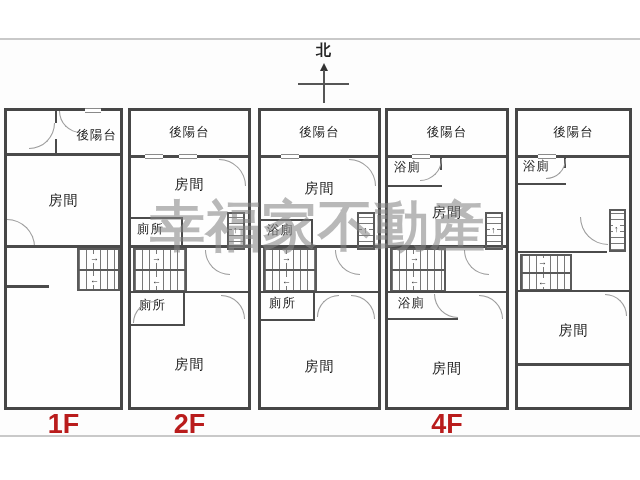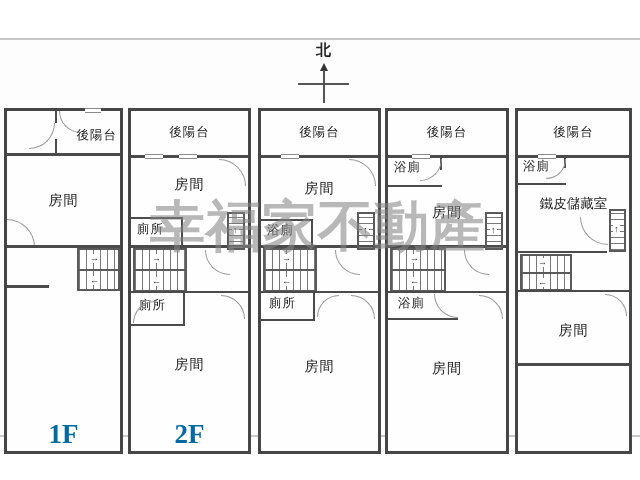--- a/index.html
+++ b/index.html
@@ -3,25 +3,25 @@
 <meta charset="utf-8">
 <style>
   html,body{margin:0;padding:0;}
   body{width:640px;height:480px;background:#ffffff;overflow:hidden;
        font-family:"Liberation Sans","DejaVu Sans",sans-serif;position:relative;}
   .stage{position:absolute;left:0;top:0;width:640px;height:480px;}
   .photo{position:absolute;left:0;top:39px;width:640px;height:397px;background:#fdfdfd;}
   .frameline{position:absolute;left:0;width:640px;height:2px;background:#c9c9c9;}
   
   .w{position:absolute;background:#4b4b4b;}
-  .panel{position:absolute;top:108px;height:346px;border:3px solid #464646;box-sizing:border-box;background:#fefefe;}
+  .panel{position:absolute;top:108px;height:302px;border:3px solid #464646;box-sizing:border-box;background:#fefefe;}
   
   .lbl{position:absolute;font-size:12.5px;color:#191919;letter-spacing:1px;white-space:nowrap;line-height:1;}
   .ctr{left:0;right:0;text-align:center;}
-  .flabel{position:absolute;top:421px;font-size:27px;font-weight:600;color:#0369a1;text-align:center;line-height:1;font-family:Liberation Serif, serif;}
+  .flabel{position:absolute;top:411px;font-size:27px;font-weight:600;color:#b91c1c;text-align:center;line-height:1;}
   
   .arc{position:absolute;border:1.2px solid #9a9a9a;box-sizing:border-box;background:transparent;}
   .arc-tl{border-right:none!important;border-bottom:none!important;border-top-left-radius:100%;}
   .arc-tr{border-left:none!important;border-bottom:none!important;border-top-right-radius:100%;}
   .arc-bl{border-right:none!important;border-top:none!important;border-bottom-left-radius:100%;}
   .arc-br{border-left:none!important;border-top:none!important;border-bottom-right-radius:100%;}
   
   .st-v{position:absolute;border:2px solid #5a5a5a;box-sizing:border-box;
         background:repeating-linear-gradient(90deg,#787878 0 1px,transparent 1px 7px);}
   .st-v::after{content:"";position:absolute;left:0;right:0;top:50%;height:2px;margin-top:-1px;background:#5a5a5a;}
@@ -146,30 +146,30 @@
       <span class="arrow" style="left:3px;top:12px;">↑</span>
     </div>
     <div class="arc arc-bl" style="left:76px;top:139px;width:25px;height:25px;"></div>
     <div class="w" style="left:0;right:0;top:180px;height:2px;"></div>
     <div class="w" style="left:0;top:207px;width:70px;height:2px;"></div>
     <div class="arc arc-bl" style="left:46px;top:183px;width:24px;height:24px;"></div>
     <div class="lbl" style="left:10px;top:186px;">浴廁</div>
     <div class="arc arc-tr" style="right:3px;top:184px;width:24px;height:24px;"></div>
     <div class="lbl ctr" style="top:250px;font-size:14px;">房間</div>
   </div>
+  <div class="flabel" style="left:385px;width:124px;">4F</div>
 
   <div class="panel" style="left:515px;width:117px;">
     <div class="w" style="left:0;right:0;top:44px;height:3px;"></div>
     <div class="win" style="left:20px;top:43px;width:18px;"></div>
     <div class="lbl ctr" style="top:15px;">後陽台</div>
     <div class="w" style="left:0;top:72px;width:48px;height:2px;"></div>
     <div class="w" style="left:46px;top:47px;width:2px;height:10px;"></div>
     <div class="arc arc-br" style="left:28px;top:48px;width:20px;height:20px;"></div>
     <div class="lbl" style="left:5px;top:49px;">浴廁</div>
-    <div class="lbl ctr" style="top:86px;font-size:13.5px;letter-spacing:0;">鐵皮儲藏室</div>
     <div class="st-h" style="right:3px;top:98px;width:17px;height:43px;">
       <span class="arrow" style="left:2px;top:14px;">↑</span>
     </div>
     <div class="arc arc-bl" style="left:62px;top:106px;width:28px;height:28px;"></div>
     <div class="w" style="left:0;top:140px;right:22px;height:2px;"></div>
     <div class="st-v" style="left:2px;top:143px;width:52px;height:37px;">
       <span class="arrow" style="left:15px;top:2px;">→</span>
       <span class="arrow" style="left:15px;top:22px;">←</span>
     </div>
     <div class="w" style="left:0;right:0;top:179px;height:2px;"></div>

